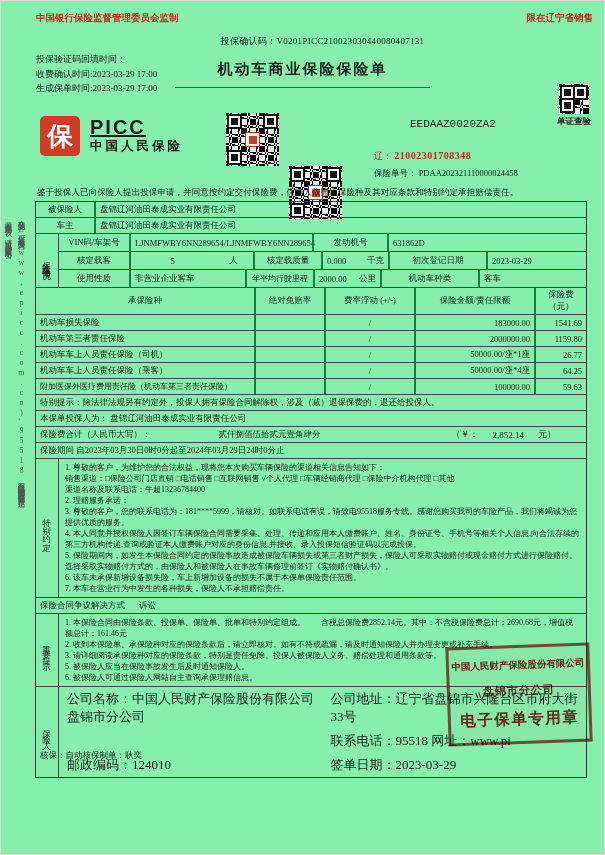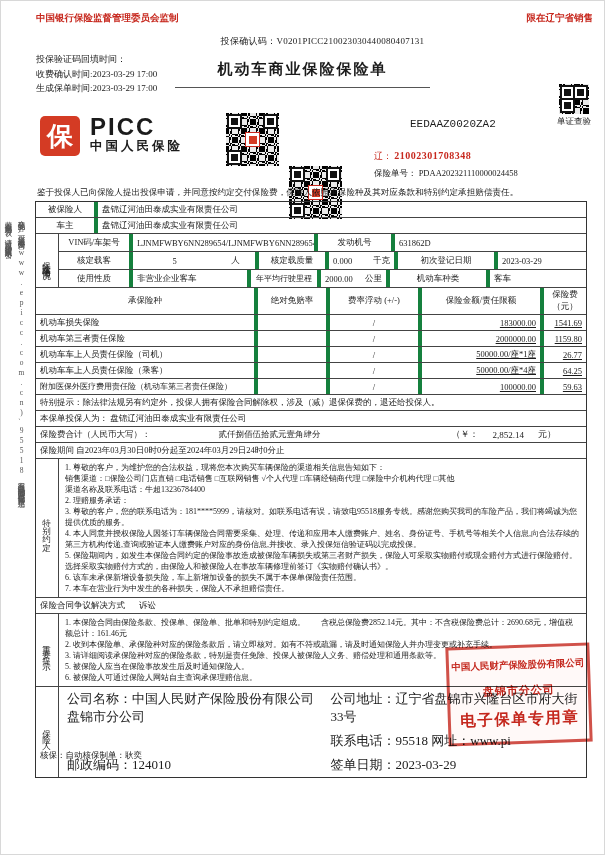--- a/index.html
+++ b/index.html
@@ -1,16 +1,16 @@
 <!DOCTYPE html>
 <html><head>
 <meta charset="utf-8">
 <style>
   html,body{margin:0;padding:0;background:#9a9a9a;}
-  .page{position:relative;width:605px;height:855px;margin:0 auto;background:#ffffff;
+  .page{position:relative;width:605px;height:855px;margin:0 auto;background:#86efac;
         font-family:"Liberation Serif","DejaVu Serif",serif;color:#1b1b1b;overflow:hidden;
         box-shadow:inset 0 0 0 1px #d8d8d8;}
   .red{color:#c7281e;}
   .abs{position:absolute;}
 
   
   .hdr-top{top:12px;left:36px;right:12px;display:flex;justify-content:space-between;
            font-size:9.5px;font-weight:700;}
   .confirm{top:35px;left:0;width:100%;text-align:center;font-size:9px;letter-spacing:.3px;padding-left:20px;}
   .times{top:52px;left:36px;font-size:9px;line-height:14.5px;}
@@ -21,48 +21,48 @@
   .qr{position:relative;background:
         repeating-conic-gradient(#151515 0% 25%, #fff 0% 50%),
         repeating-conic-gradient(#151515 0% 25%, #fff 0% 50%);
       background-size:6px 6px,9px 9px;background-blend-mode:difference;}
   .fd{position:absolute;width:11px;height:11px;border:2px solid #111;background:#111;
       box-shadow:inset 0 0 0 2px #fff;}
   .fd.tl{top:1px;left:1px}.fd.tr{top:1px;right:1px}.fd.bl{bottom:1px;left:1px}
   .qr .mini-logo{position:absolute;top:50%;left:50%;width:13px;height:13px;margin:-7.5px 0 0 -7.5px;
       background:#fff;border:1px solid #c7281e;display:flex;align-items:center;justify-content:center;}
   .qr .mini-logo b{width:8px;height:8px;background:#d43b24;display:block;}
-  .qr-top-wrap{top:84px;right:14px;width:34px;text-align:left;}
+  .qr-top-wrap{top:84px;right:14px;width:34px;text-align:left;font-weight:bold;}
   .qr-top-wrap .qr{width:30px;height:30px;margin:0 auto;}
   .qr-top-wrap .lbl{font-size:8.5px;margin-top:2px;}
 
   
   .logo-row{top:116px;left:40px;display:flex;align-items:center;gap:10px;}
   .emblem{width:40px;height:40px;background:#d43b24;border-radius:5px;color:#fff;
           display:flex;align-items:center;justify-content:center;font-size:26px;font-weight:700;}
-  .brand-en{font-size:24px;font-weight:700;letter-spacing:2px;line-height:18px;
-            font-family:"Liberation Sans",sans-serif;}
+  .brand-en{font-size:20px;font-weight:700;letter-spacing:2px;line-height:18px;
+            font-family:"Liberation Sans",sans-serif;text-decoration:underline;}
   .brand-cn{font-size:12.5px;font-weight:700;letter-spacing:3px;margin-top:2px;}
   .qr1{top:113px;left:226px;width:53px;height:53px;}
   .qr2{top:113px;left:289px;width:53px;height:53px;}
   .codes{top:118px;left:374px;font-size:11px;font-family:Liberation Mono, monospace;padding-left:36px;}
   .liao{top:150px;left:374px;font-size:9px;}
   .liao .no{font-size:10px;font-weight:700;letter-spacing:.5px;}
   .polno{top:168px;left:374px;font-size:8.5px;}
 
   .intro{top:187px;left:37px;right:10px;font-size:8.6px;}
 
   
   .tbl{top:201px;left:35px;width:550px;border:1.5px solid #333;font-size:8.5px;}
   .r{display:flex;border-top:1px solid #444;align-items:stretch;min-height:15px;}
   .r:first-child{border-top:none;}
-  .c{border-left:4px solid #15803d;padding:1px 4px;display:flex;align-items:center;}
+  .c{border-left:2px solid #15803d;padding:1px 4px;display:flex;align-items:center;}
   .c:first-child{border-left:none;}
   .c.ctr{justify-content:center;text-align:center;}
-  .c.rt{justify-content:flex-end;text-align:center;text-decoration:underline;}
+  .c.rt{justify-content:flex-end;text-align:center;}
   .grow{flex:1;}
   .vlab{writing-mode:vertical-rl;text-orientation:upright;letter-spacing:2px;
         display:flex;align-items:center;justify-content:center;padding:2px 1px;
         border-left:none;border-right:1px solid #444;width:20px;text-align:center;}
   .sub{flex:1;display:flex;flex-direction:column;}
   .sub .r{min-height:17px;}
   .ln{white-space:pre-wrap;line-height:11px;font-size:8px;}
   .txtblock{flex:1;padding:3px 6px;}
   .nowrap{white-space:nowrap;}
 

